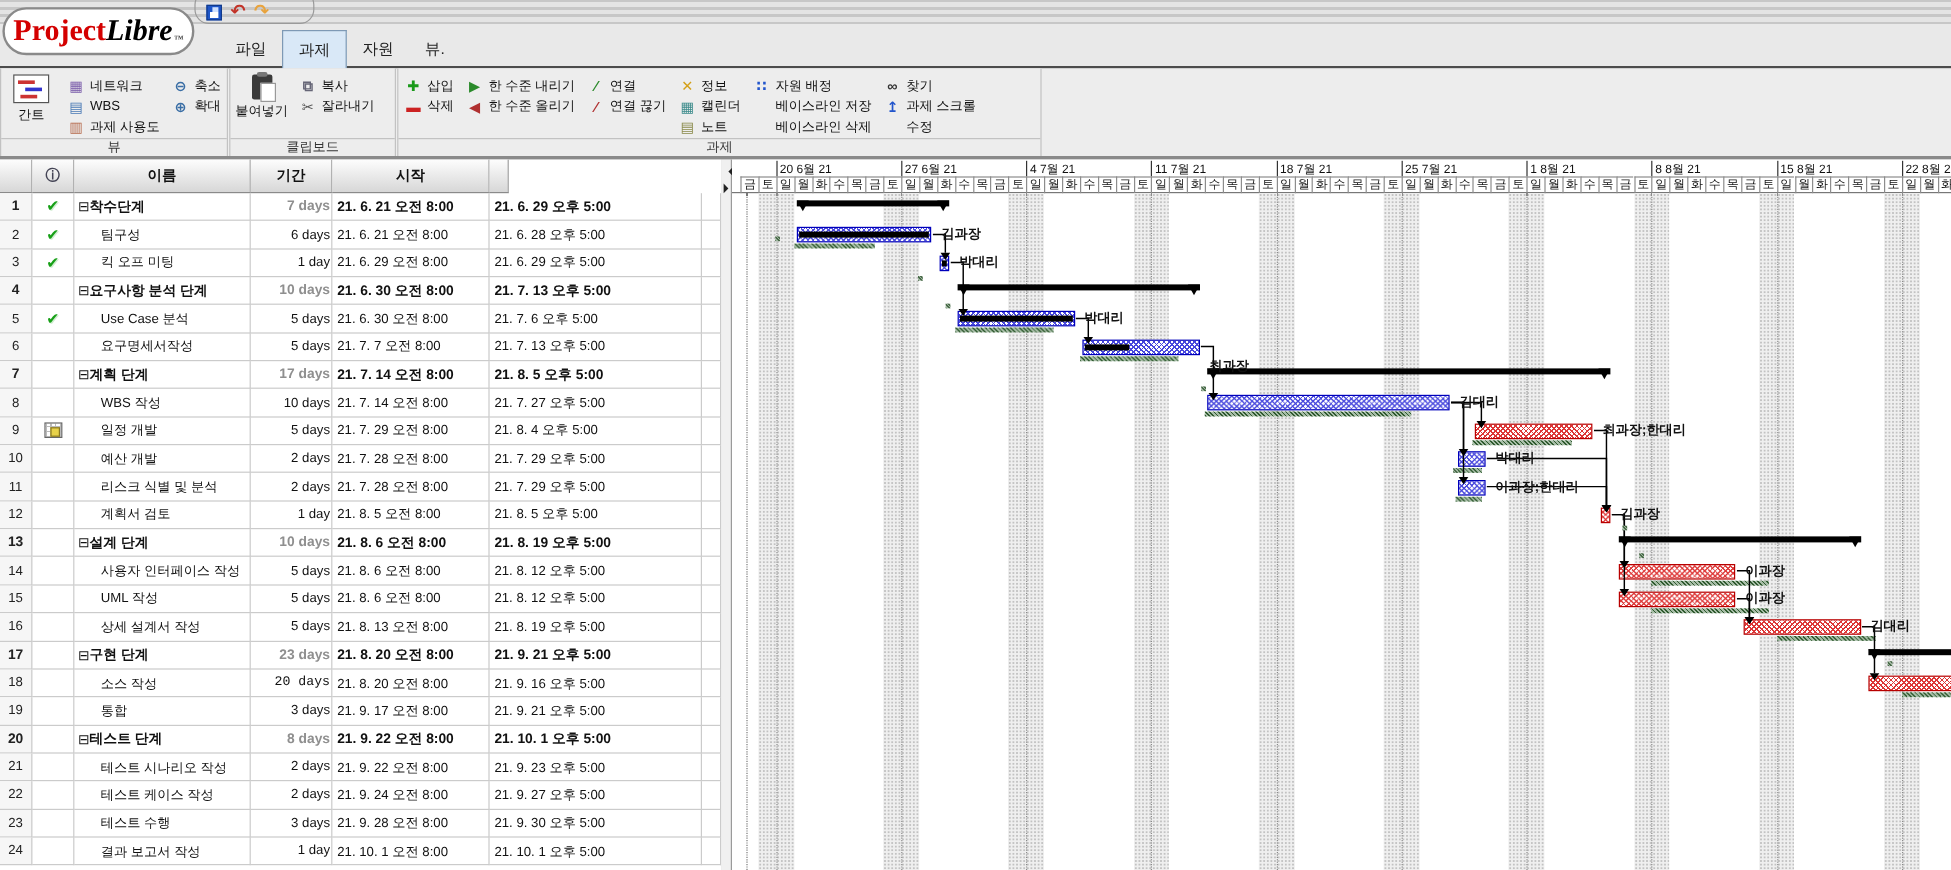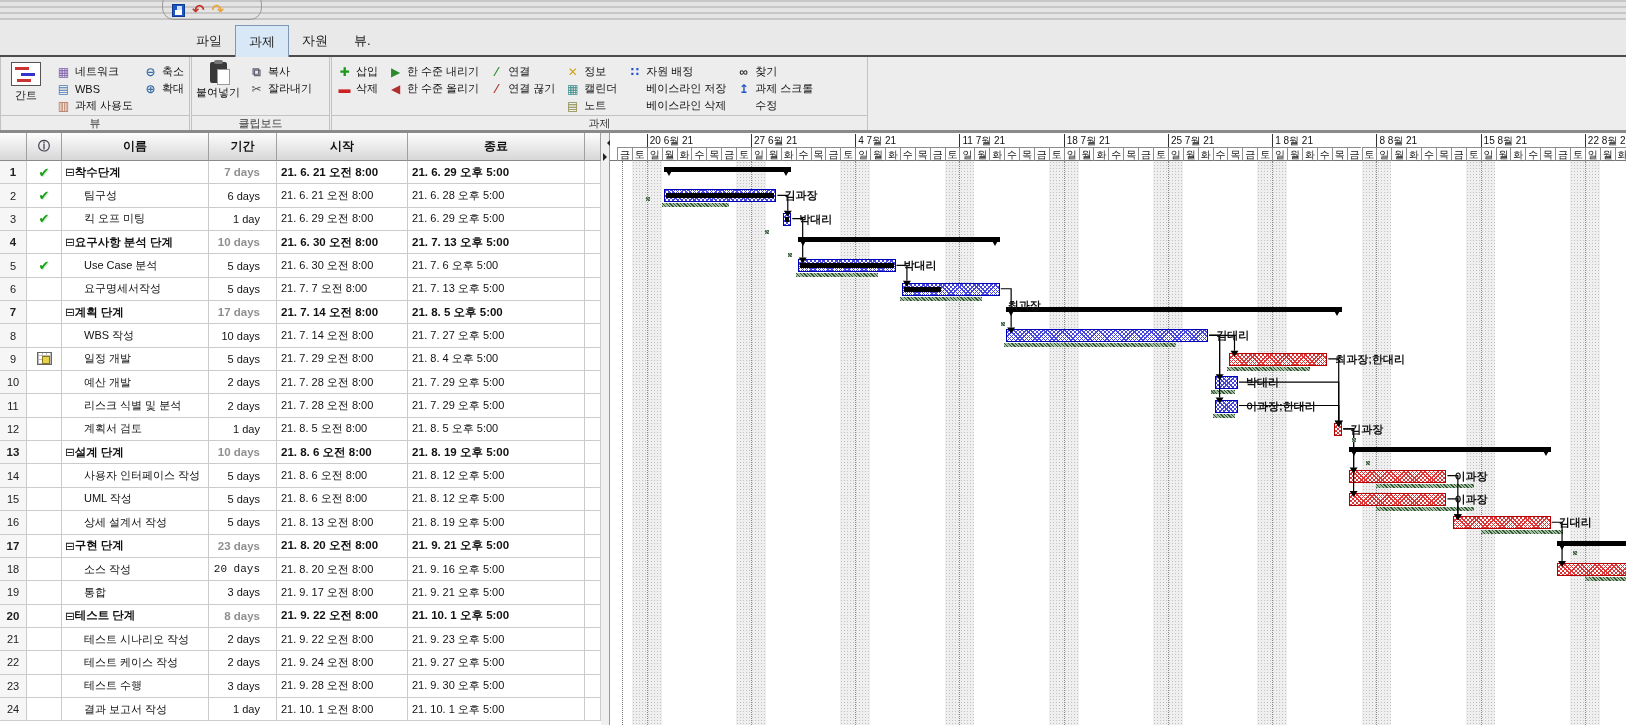--- a/index.html
+++ b/index.html
@@ -42,21 +42,21 @@
 .ic-paste:after{content:"";position:absolute;right:-3px;bottom:-2px;width:11px;height:14px;background:#fff;border:1px solid #999}
 
 #table{position:absolute;left:0;top:133px;width:601px;height:592px;background:#fff;overflow:hidden}
 #thead{display:flex;height:28px}
 .hc{background:linear-gradient(#fdfdfd,#d7d7d7);border-right:1px solid #9f9f9f;border-bottom:1px solid #8a8a8a;
   display:flex;align-items:center;justify-content:center;font-size:12px;font-weight:bold}
 .trow{display:flex;height:23.35px}
 .tc{border-right:1px solid #cbcbcb;border-bottom:1px solid #cbcbcb;font-size:11px;display:flex;align-items:center;overflow:hidden;white-space:nowrap}
 .c-num{justify-content:center;background:#f6f6f6;color:#222}
 .c-ind{justify-content:center}
-.c-dur{justify-content:flex-end;padding-right:16px}
+.c-dur{justify-content:flex-end;padding-right:1px}
 .c-date{padding-left:4px}
 .c-name{padding-left:22px}
 .sum .tc{font-weight:bold;font-size:11.5px}
 .sum .c-dur{color:#8f8f8f}
 .sum .c-name{padding-left:3px}
 .sum .c-name:before{content:"⊟ ";font-weight:normal}
 .check{color:#17a017;font-size:13px;font-weight:bold;text-shadow:1px 1px 0 #cfeccf}
 .calic{width:15px;height:13px;border:1px solid #666;position:relative;background:
   repeating-linear-gradient(90deg,#bbb 0 1px,transparent 1px 4px),
   repeating-linear-gradient(0deg,#bbb 0 1px,transparent 1px 4px),#fff}
@@ -97,20 +97,25 @@
 
 <div id="titlebar">
   <div id="stripes"></div>
   <div id="tabrow"></div>
   <div id="quickwrap"></div>
   <div id="quickbar">
       <div class="qi ic-save"></div>
       <div class="qi" style="color: rgb(194, 51, 40); font-weight: bold;">↶</div>
       <div class="qi" style="color: rgb(232, 163, 61); font-weight: bold;">↷</div>
     </div>
+  <div id="logo">
+    <span class="p">Project</span>
+      <span class="l">Libre</span>
+      <span class="tm">™</span>
+  </div>
   <div id="tabs">
       <div class="tab">파일</div>
       <div class="tab active">과제</div>
       <div class="tab">자원</div>
       <div class="tab">뷰.</div>
     </div>
 </div>
 
 <div id="ribbon">
     <div class="rgroup" style="left: 0px; width: 190px;">
@@ -244,21 +249,20 @@
     </div>
   </div>
 
 <div id="table">
   <div id="thead">
       <div class="hc" style="width: 27px;"></div>
       <div class="hc" style="width: 35px; color: rgb(68, 68, 85);">ⓘ</div>
       <div class="hc" style="width: 147px;">이름</div>
       <div class="hc" style="width: 68px;">기간</div>
       <div class="hc" style="width: 131px;">시작</div>
-      <div class="hc" style="width: 177px;">종료</div>
       <div class="hc" style="width: 16px;"></div>
     </div>
   <div id="tbody">
       <div class="trow sum">
         <div class="tc c-num" style="width: 27px;">1</div>
         <div class="tc c-ind" style="width: 35px;">
           <div class="check">✔</div>
         </div>
         <div class="tc c-name" style="width: 147px;">착수단계</div>
         <div class="tc c-dur" style="width: 68px;">7 days</div>

